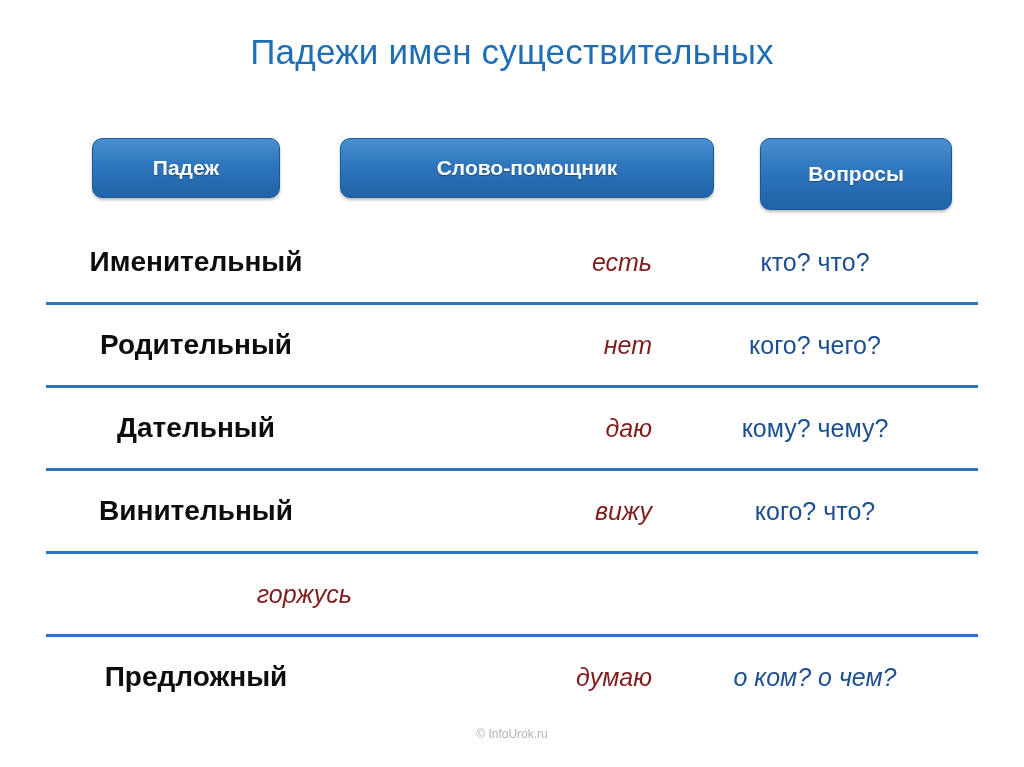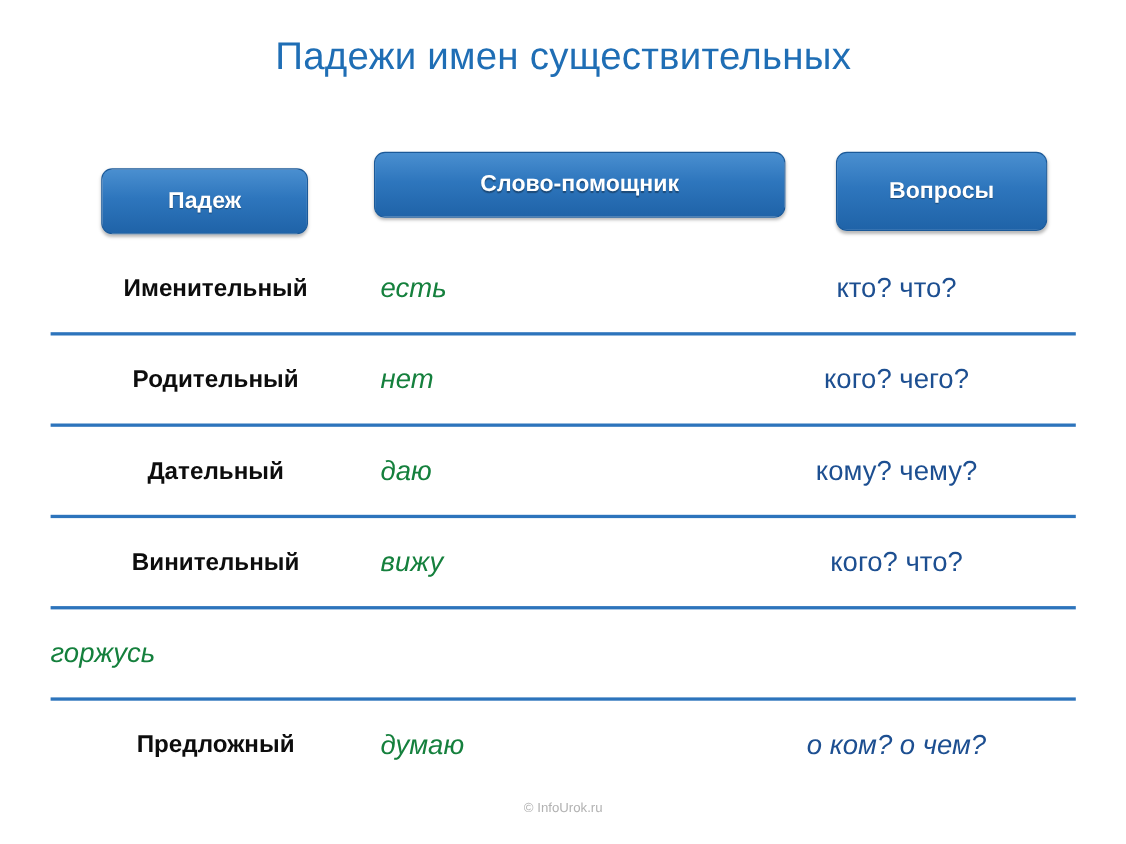--- a/index.html
+++ b/index.html
@@ -50,21 +50,20 @@
     align-items: center;
     justify-content: center;
     box-shadow: 0 2px 3px rgba(0,0,0,0.28);
     text-shadow: 0 1px 1px rgba(0,0,0,0.35);
   }
   .pill-case {
     left: 92px;
     top: 0;
     width: 188px;
     height: 60px;
-    margin-top: 15px;
   }
   .pill-helper {
     left: 340px;
     top: 0;
     width: 374px;
     height: 60px;
   }
   .pill-questions {
     left: 760px;
     top: 0;
@@ -83,31 +82,31 @@
     display: flex;
     align-items: center;
   }
   .row + .row {
     border-top: 3px solid #2d74bc;
   }
   .cell-case {
     width: 300px;
     flex: 0 0 300px;
     text-align: center;
-    font-size: 22px;
+    font-size: 28px;
     font-weight: bold;
     color: #0d0d0d;
   }
   .cell-helper {
     width: 306px;
     flex: 0 0 306px;
-    text-align: left;
+    text-align: right;
     font-size: 25px;
     font-style: italic;
-    color: #15803d;
+    color: #7f1d1d;
   }
   .cell-question {
     flex: 1 1 auto;
     text-align: center;
     font-size: 25px;
     color: #1d4f91;
   }
   .row-7 .cell-question { font-size: 25px; font-style: italic; }
   .footer {
     position: absolute;

